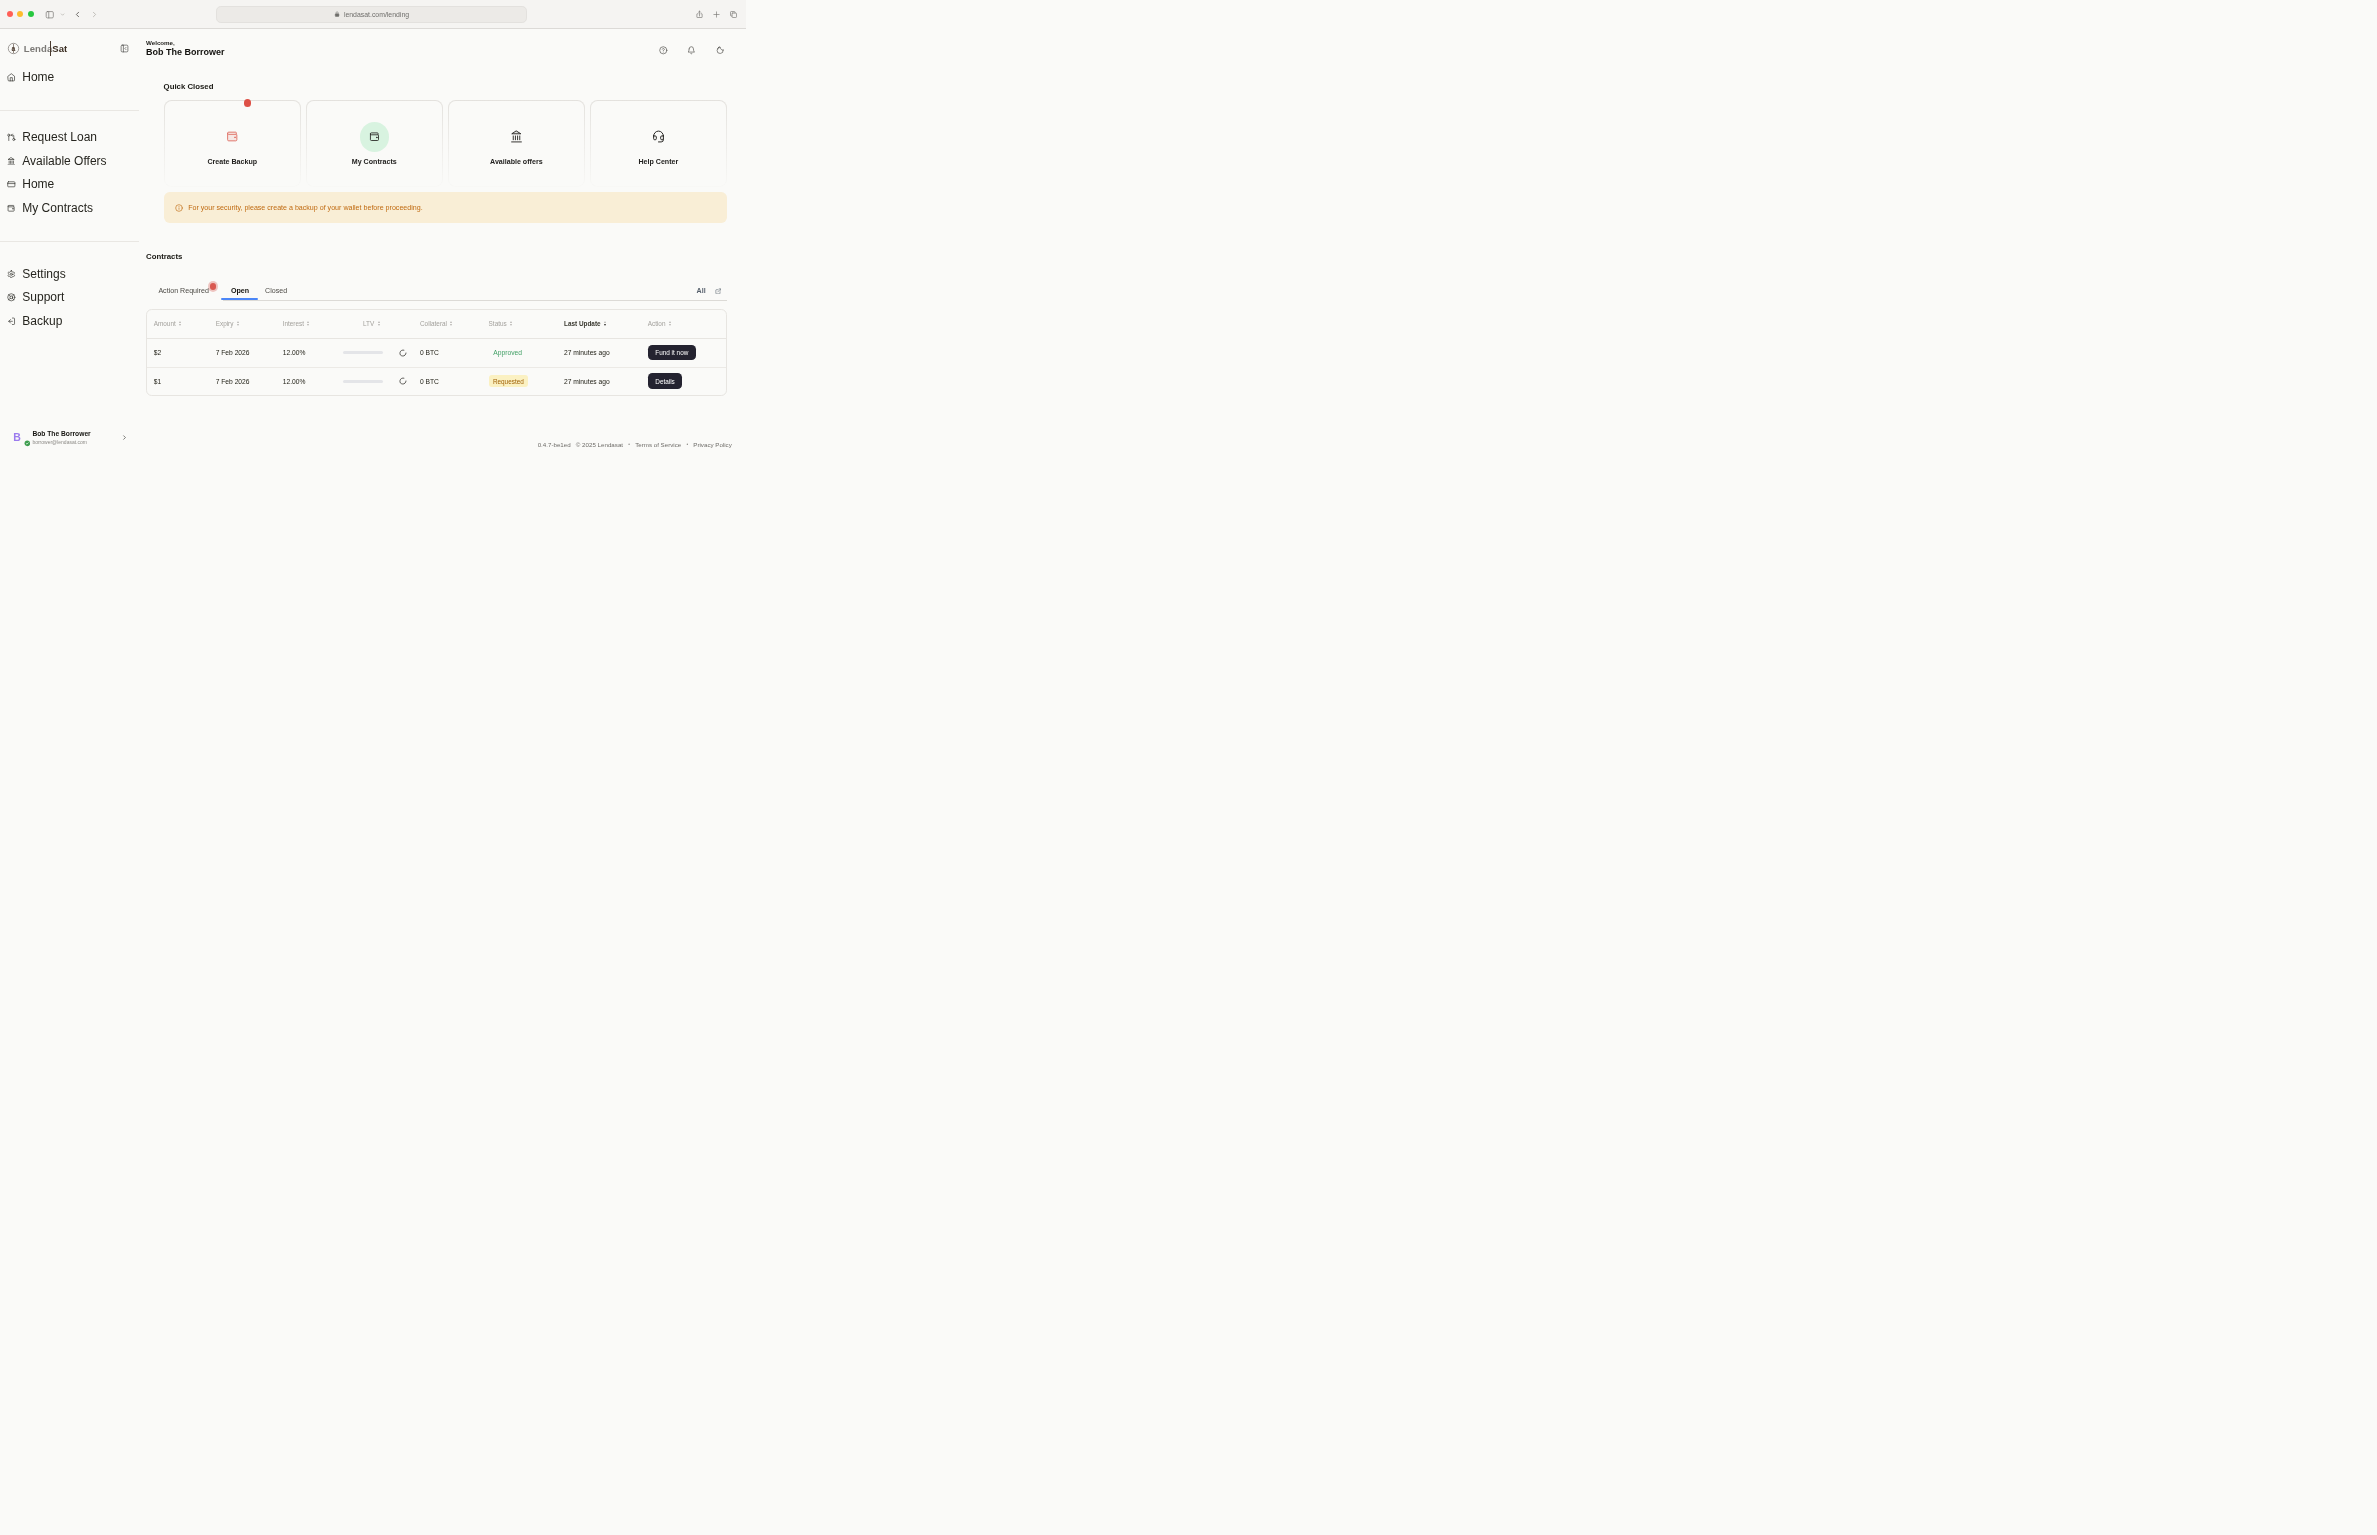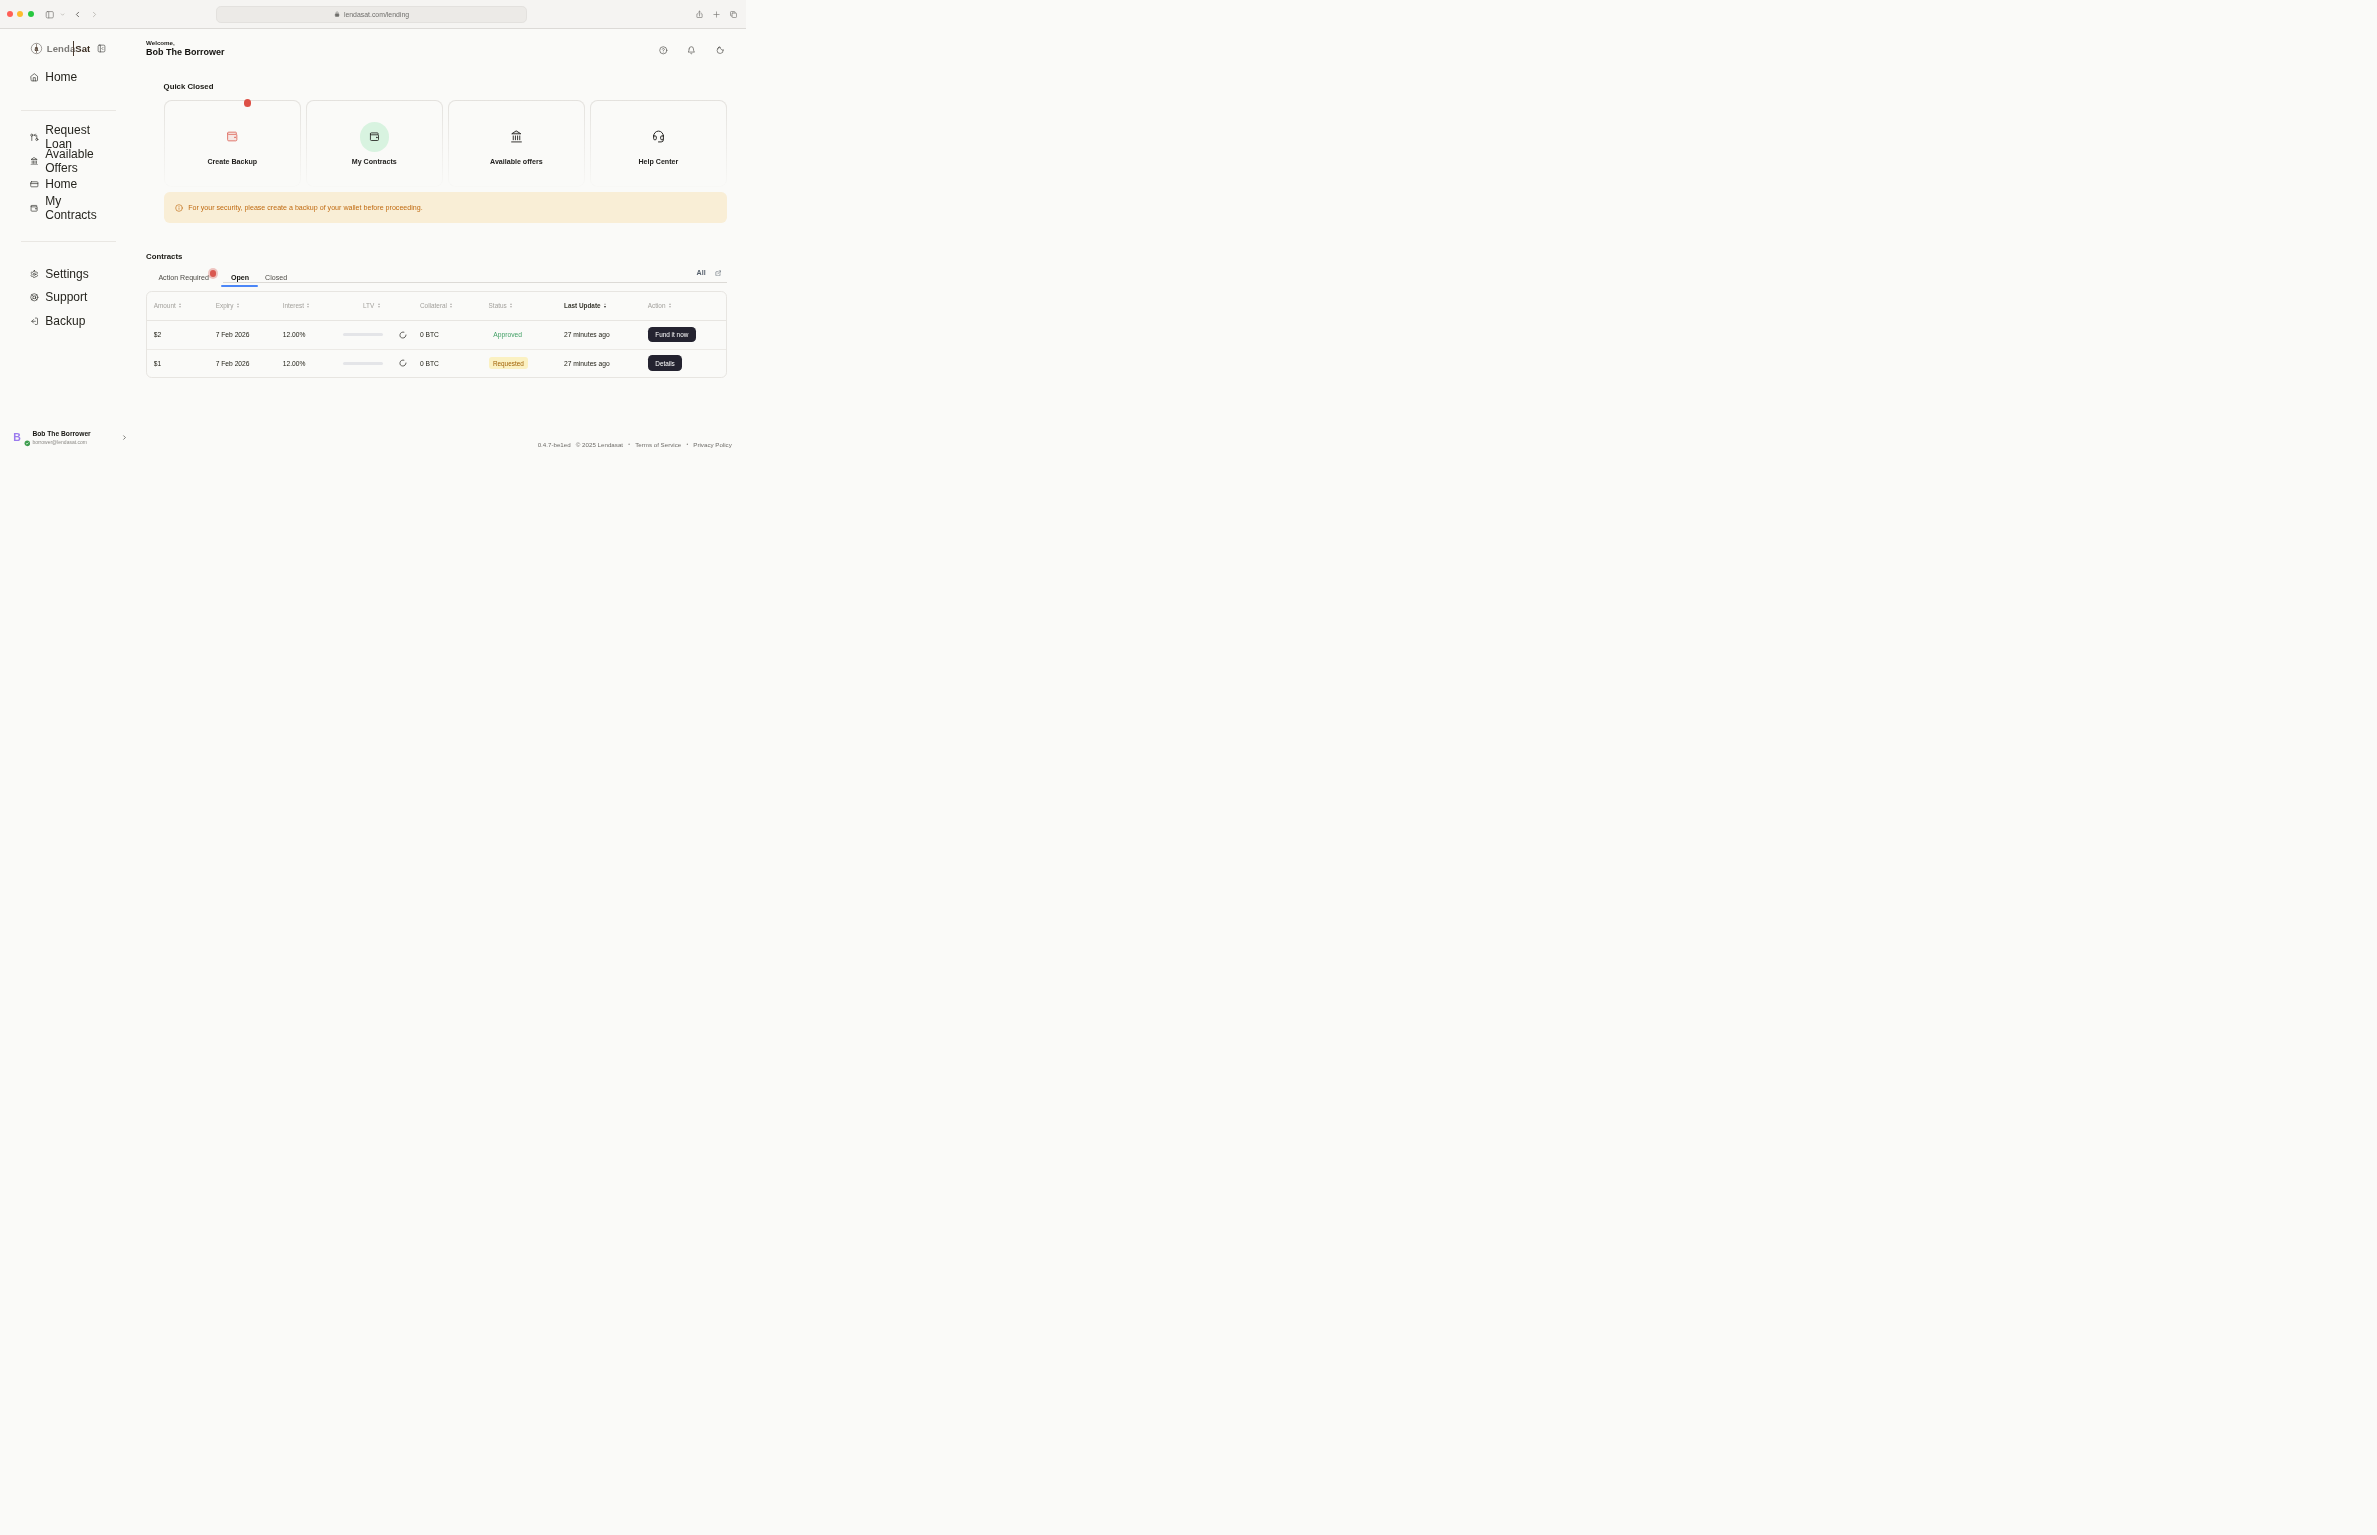--- a/index.html
+++ b/index.html
@@ -14,21 +14,21 @@
   .tl.red{background:#ff5f57}.tl.yellow{background:#febc2e}.tl.green{background:#28c840}
   .chrome-left{position:absolute;left:45px;top:0;height:28.5px;display:flex;align-items:center;color:#7b7976}
   .chrome-left .ic{margin-right:5.7px}
   .urlbar{position:absolute;left:216px;top:5.7px;width:311px;height:17.6px;background:#eceae7;border:0.5px solid #e3e1de;border-radius:4.8px;display:flex;align-items:center;justify-content:center;gap:3.8px;color:#6f6e6b;font-size:6.9px}
   .chrome-right{position:absolute;right:7.6px;top:0;height:28.5px;display:flex;align-items:center;gap:8px;color:#7b7976}
 
   
   .app{position:absolute;top:29px;left:0;right:0;bottom:0}
 
   
-  .sidebar{position:absolute;left:0;top:0;bottom:0;width:136px;padding:0 30px}
+  .sidebar{position:absolute;left:0;top:0;bottom:0;width:136px;padding:0 7px}
   .logo-row{margin-top:13px;display:flex;align-items:center;gap:3.8px}
   .logo-text{font-size:9.5px;letter-spacing:0.1px}
   .logo-gray{color:#7b7976;font-weight:600}
   .logo-a{color:#7b7976;font-weight:600;position:relative;display:inline-block}
   .logo-a::after{content:"";position:absolute;left:54%;top:-1.9px;bottom:-1.9px;width:0.7px;background:#4a3a2e}
   .logo-dark{color:#3a2d22;font-weight:800}
   .collapse-btn{margin-left:auto;color:#4b4a47;cursor:pointer}
   .nav-item{display:flex;align-items:center;gap:6.7px;height:10.5px;font-size:12px;color:#26251f;cursor:pointer}
   .nav-item svg{color:#2b2a26}
   .nav-home{margin-top:17px}
@@ -72,21 +72,21 @@
   .qa-label{font-size:7.1px;font-weight:600;color:#232220;margin-top:6.2px}
   .green-circle{width:29.5px;height:29.5px;border-radius:50%;background:#d8f3e0;display:flex;align-items:center;justify-content:center}
   .qa-red{color:#e0756a}
   .qa-dark{color:#232220}
   .alert-dot{position:absolute;left:80px;top:-0.5px;width:7.6px;height:7.6px;border-radius:50%;background:#dd5046}
 
   .warning{margin-top:5.7px;height:31px;background:#f9eed6;border-radius:5.7px;display:flex;align-items:center;gap:5.2px;padding:0 11.4px;color:#c06a10;font-size:7.1px}
 
   
   .contracts{position:absolute;top:223px;left:0;right:0}
-  .tabrow{position:relative;height:18px;margin-top:3px;display:flex;align-items:flex-end}
+  .tabrow{position:relative;height:18px;margin-top:21px;display:flex;align-items:center}
   .tabrow::after{content:"";position:absolute;left:77px;right:0;bottom:0;height:0.5px;background:#dcdad6}
   .tab{position:relative;font-size:7.1px;color:#4d4b46;cursor:pointer}
   .tab-ar{margin-left:12.4px}
   .ar-dot{position:absolute;right:-7.6px;top:-3.8px;width:6.7px;height:6.7px;border-radius:50%;background:#d95850;box-shadow:0 0 0 1.9px rgba(217,88,80,.33)}
   .tab-open{margin-left:22px;color:#14130f;font-weight:600}
   .tab-open::after{content:"";position:absolute;left:-9.5px;right:-8.6px;bottom:-4.8px;height:1.4px;border-radius:1px;background:#4b86f7;z-index:2}
   .tab-closed{margin-left:16px}
   .all-link{position:absolute;right:5.7px;top:50%;transform:translateY(-50%);display:flex;align-items:center;gap:9px;font-size:7.1px;font-weight:700;color:#555f6b;cursor:pointer}
 
   .tbl{margin-top:9px;border:0.5px solid #e7e5e1;border-radius:5.7px;overflow:hidden}

